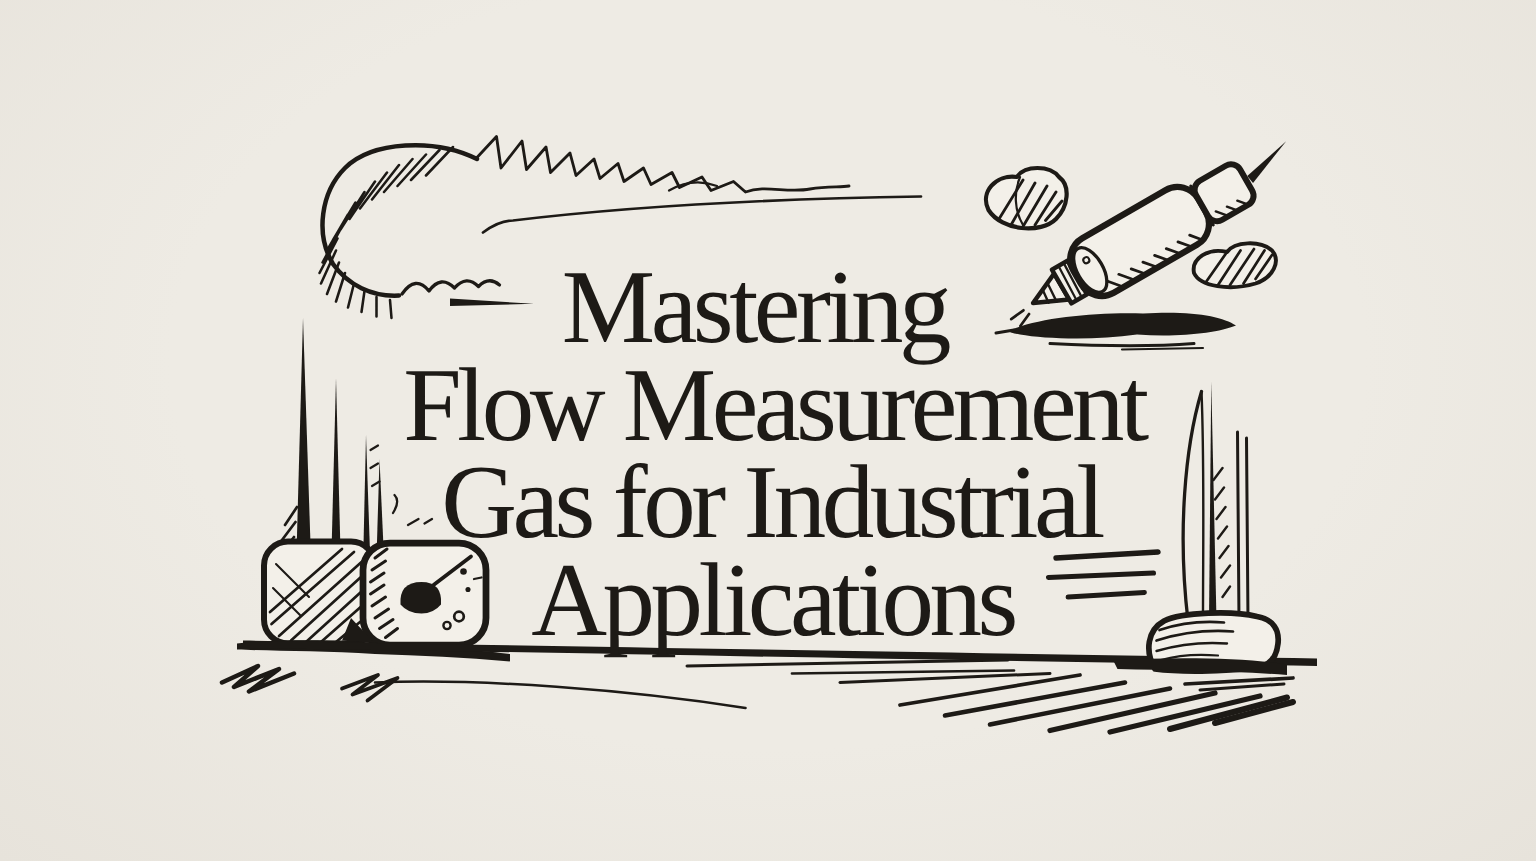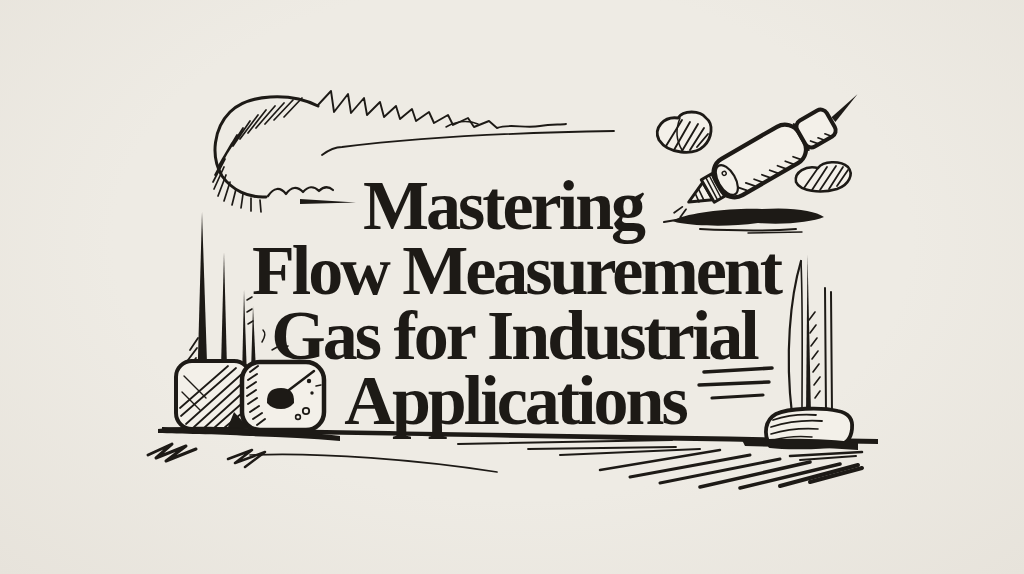--- a/index.html
+++ b/index.html
@@ -7,21 +7,21 @@
     position:relative;width:1024px;height:574px;overflow:hidden;
     background:radial-gradient(ellipse at 50% 42%, #eeebe4 55%, #e7e3db 100%);
     font-family:"Liberation Serif", serif;
   }
   svg.art{position:absolute;left:0;top:0;width:1024px;height:574px;}
   .stroke{fill:none;stroke:#1d1a16;stroke-linecap:round;stroke-linejoin:round;}
   .fillink{fill:#1d1a16;stroke:none;}
   .paper{fill:#f3f0e9;stroke:#1d1a16;stroke-linecap:round;stroke-linejoin:round;}
   .title{
     position:absolute;left:0;right:0;top:173px;text-align:center;
-    font-weight:bold;font-size:70px;line-height:65px;letter-spacing:-3px;
+    font-weight:normal;font-size:70px;line-height:65px;letter-spacing:-3px;
     color:#1d1a16;white-space:nowrap;
   }
   .title .line{position:relative;}
   .line-1{transform:translateX(-9px);}
   .line-2{transform:translateX(4px);}
   .line-3{transform:translateX(2px);}
   .line-4{transform:translateX(3px);}
 </style>
 </head>
 <body>

